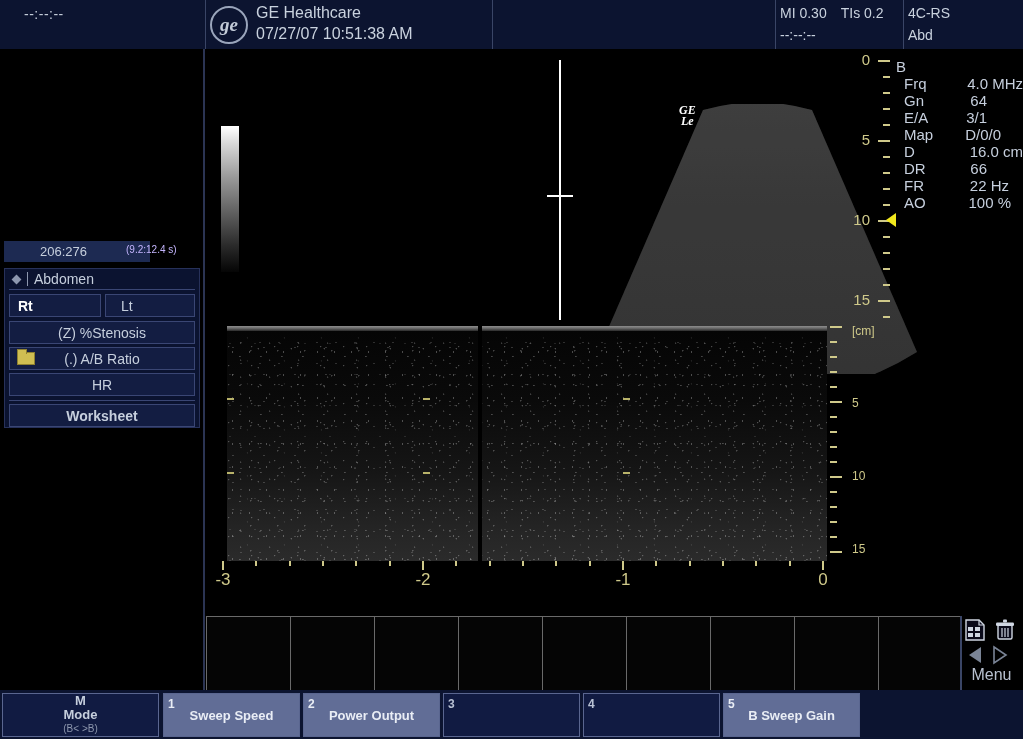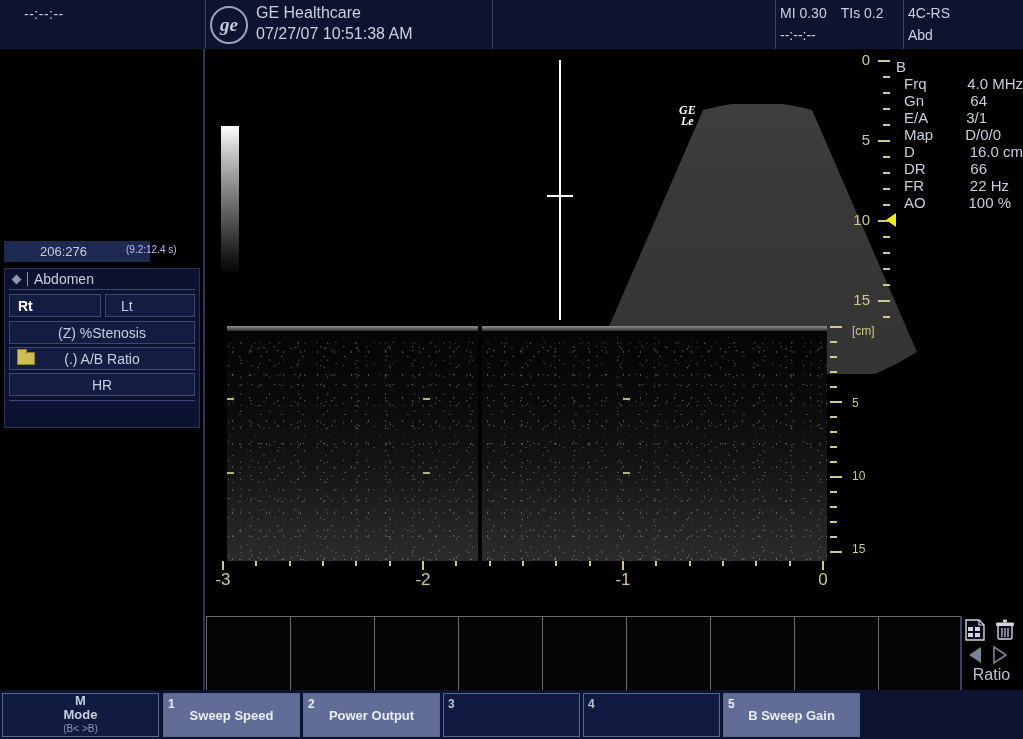--- a/index.html
+++ b/index.html
@@ -276,20 +276,23 @@
       <span class="folder-icon"></span>
       <span>(.) A/B Ratio</span>
     </div>
 
     <div class="mbtn" style="left:4px; top:104px; width:186px; height:23px;">
       <span>HR</span>
     </div>
 
     <div class="menu-rule" style="top:131px"></div>
 
+    <div class="mbtn" style="left:4px; top:135px; width:186px; height:23px;">
+      <span style="font-weight:bold;">Worksheet</span>
+    </div>
   </div>
 
   <div class="image-area">
 
     <svg class="sector-wrap" viewBox="0 0 345 270">
       <defs>
         <clipPath id="sectorClip">
           <path d="M 118 6 A 200 200 0 0 1 227 6 L 332 248 A 300 300 0 0 1 13 248 Z"></path>
         </clipPath>
         <linearGradient id="sectorGrad" x1="0" y1="0" x2="0" y2="1">
@@ -474,21 +477,21 @@
       <rect x="9" y="0.5" width="4" height="3" rx="1" fill="#cfd6e2"></rect>
       <line x1="8" y1="9" x2="8" y2="18" stroke="#cfd6e2" stroke-width="1.2"></line>
       <line x1="11" y1="9" x2="11" y2="18" stroke="#cfd6e2" stroke-width="1.2"></line>
       <line x1="14" y1="9" x2="14" y2="18" stroke="#cfd6e2" stroke-width="1.2"></line>
     </svg>
 
     <div class="arrow-l"></div>
     <svg style="position:absolute;left:31px;top:29px;width:18px;height:20px;" viewBox="0 0 18 20">
       <path d="M3 2 L15 10 L3 18 Z" fill="none" stroke="#7a8496" stroke-width="1.6"></path>
     </svg>
-    <div class="menu-label">Ratio</div>
+    <div class="menu-label">Menu</div>
   </div>
 
   <div class="toolbar">
 
     <div class="mmode-btn">
       <div class="l1">M</div>
       <div class="l2">Mode</div>
       <div class="l3">(B&lt; &gt;B)</div>
     </div>
 

